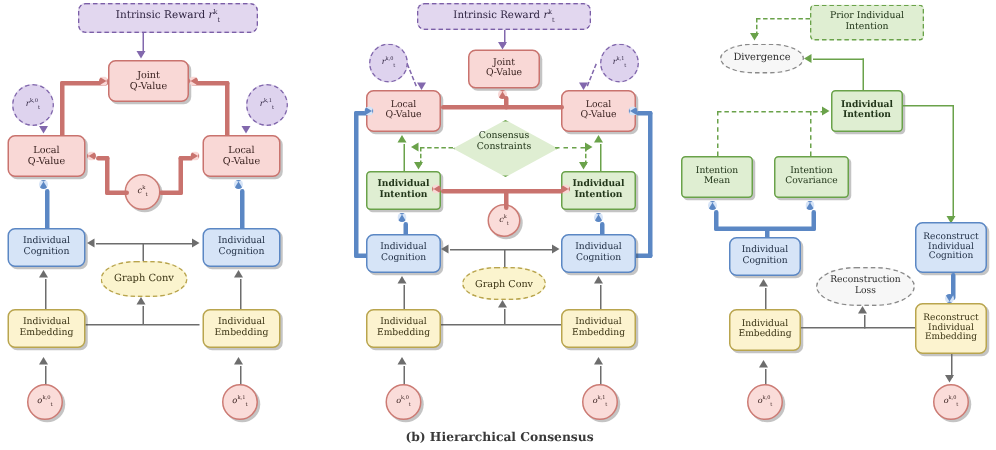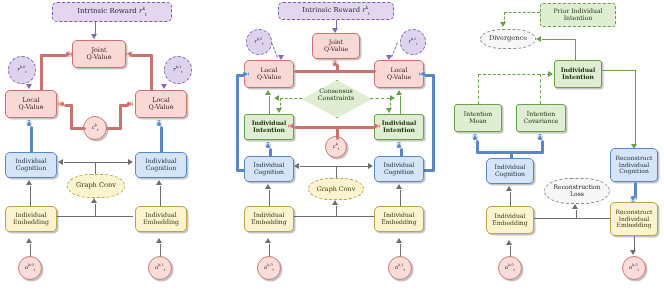--- a/index.html
+++ b/index.html
@@ -309,20 +309,21 @@
   <div class="ln v" style="left:178px;top:244px;height:14px;"></div>
   <div class="ar up" style="left:174.4px;top:238px;"></div>
 
   <div class="node circ red sh" style="left:35px;top:256px;width:24px;height:24px;font-size:5.4px;">
     <span class="lbl"><span class="it">o</span><sup>k,0</sup><sub>t</sub></span>
   </div>
   <div class="node circ red sh" style="left:166px;top:256px;width:24px;height:24px;font-size:5.4px;">
     <span class="lbl"><span class="it">o</span><sup>k,1</sup><sub>t</sub></span>
   </div>
 
+  <div class="cap">(b) Hierarchical Consensus</div>
 </div>
 
 <div class="panel" id="panel-c">
 
   <div class="node greendash" style="left:96px;top:3px;width:76px;height:24px;font-size:6.2px;">
     <span class="lbl"><span>Prior Individual</span><br>
       <span>Intention</span></span>
   </div>
   <div class="dsh" style="left:60px;top:12px;width:36px;"></div>
   <div class="dshv" style="left:60px;top:12px;height:12px;"></div>

